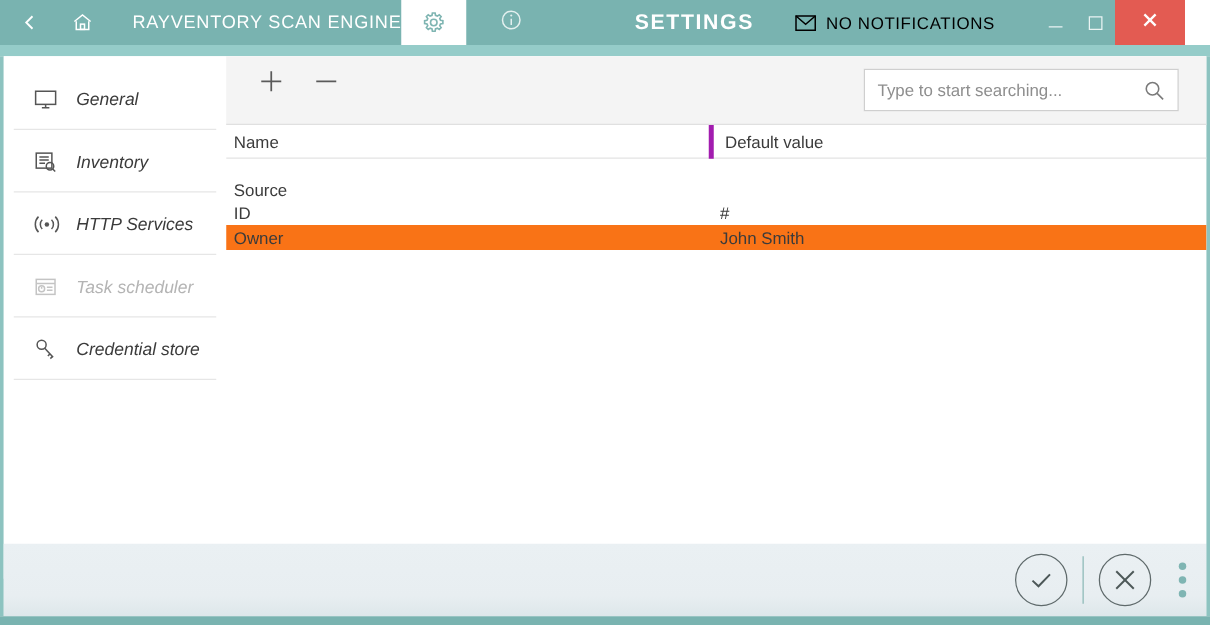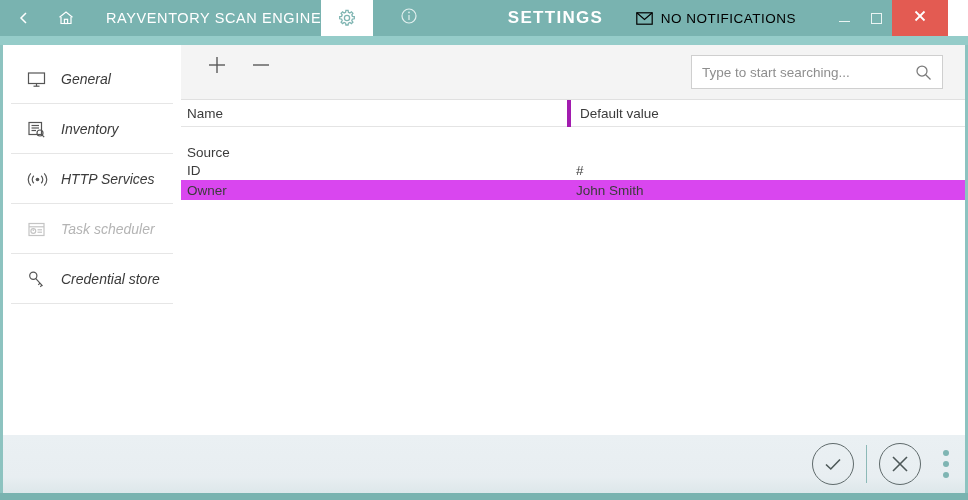--- a/index.html
+++ b/index.html
@@ -284,21 +284,21 @@
   }
 
   .grid-row {
     display: flex;
     height: 20px;
     align-items: center;
     font-size: 13.5px;
     color: #3b3b3b;
   }
   .grid-row.spacer-top { margin-top: 13px; align-items: flex-end; }
-  .grid-row.selected { background: #d946ef; }
+  .grid-row.selected { background: #f97316; }
   .grid-row .col-name { width: 386px; padding-left: 6px; white-space: nowrap; }
   .grid-row .col-val { flex: 1 1 auto; padding-left: 9px; white-space: nowrap; }
 
   
   .footer {
     position: absolute;
     left: 3px; right: 3px;
     bottom: 7px;
     height: 58px;
     background: linear-gradient(180deg, #eaf0f3 0%, #e8eef1 72%, #dde7ea 100%);

